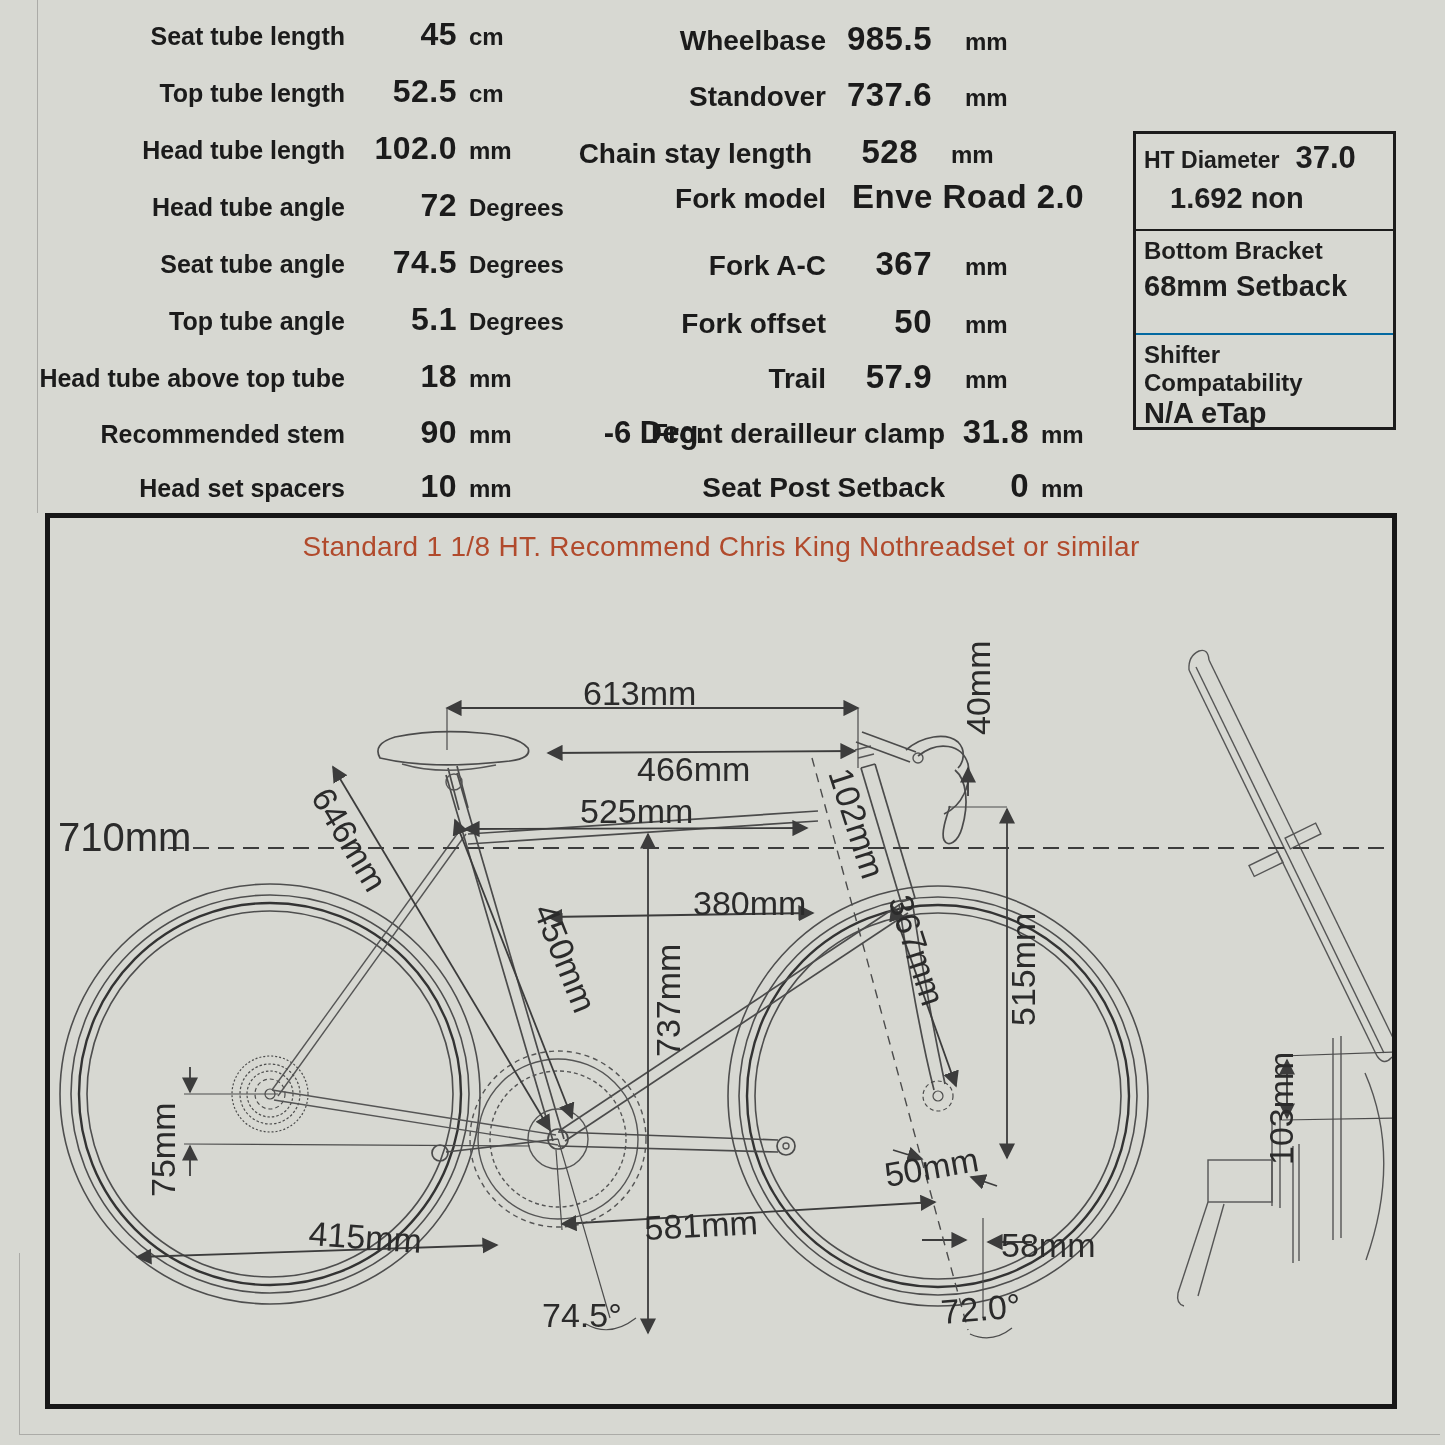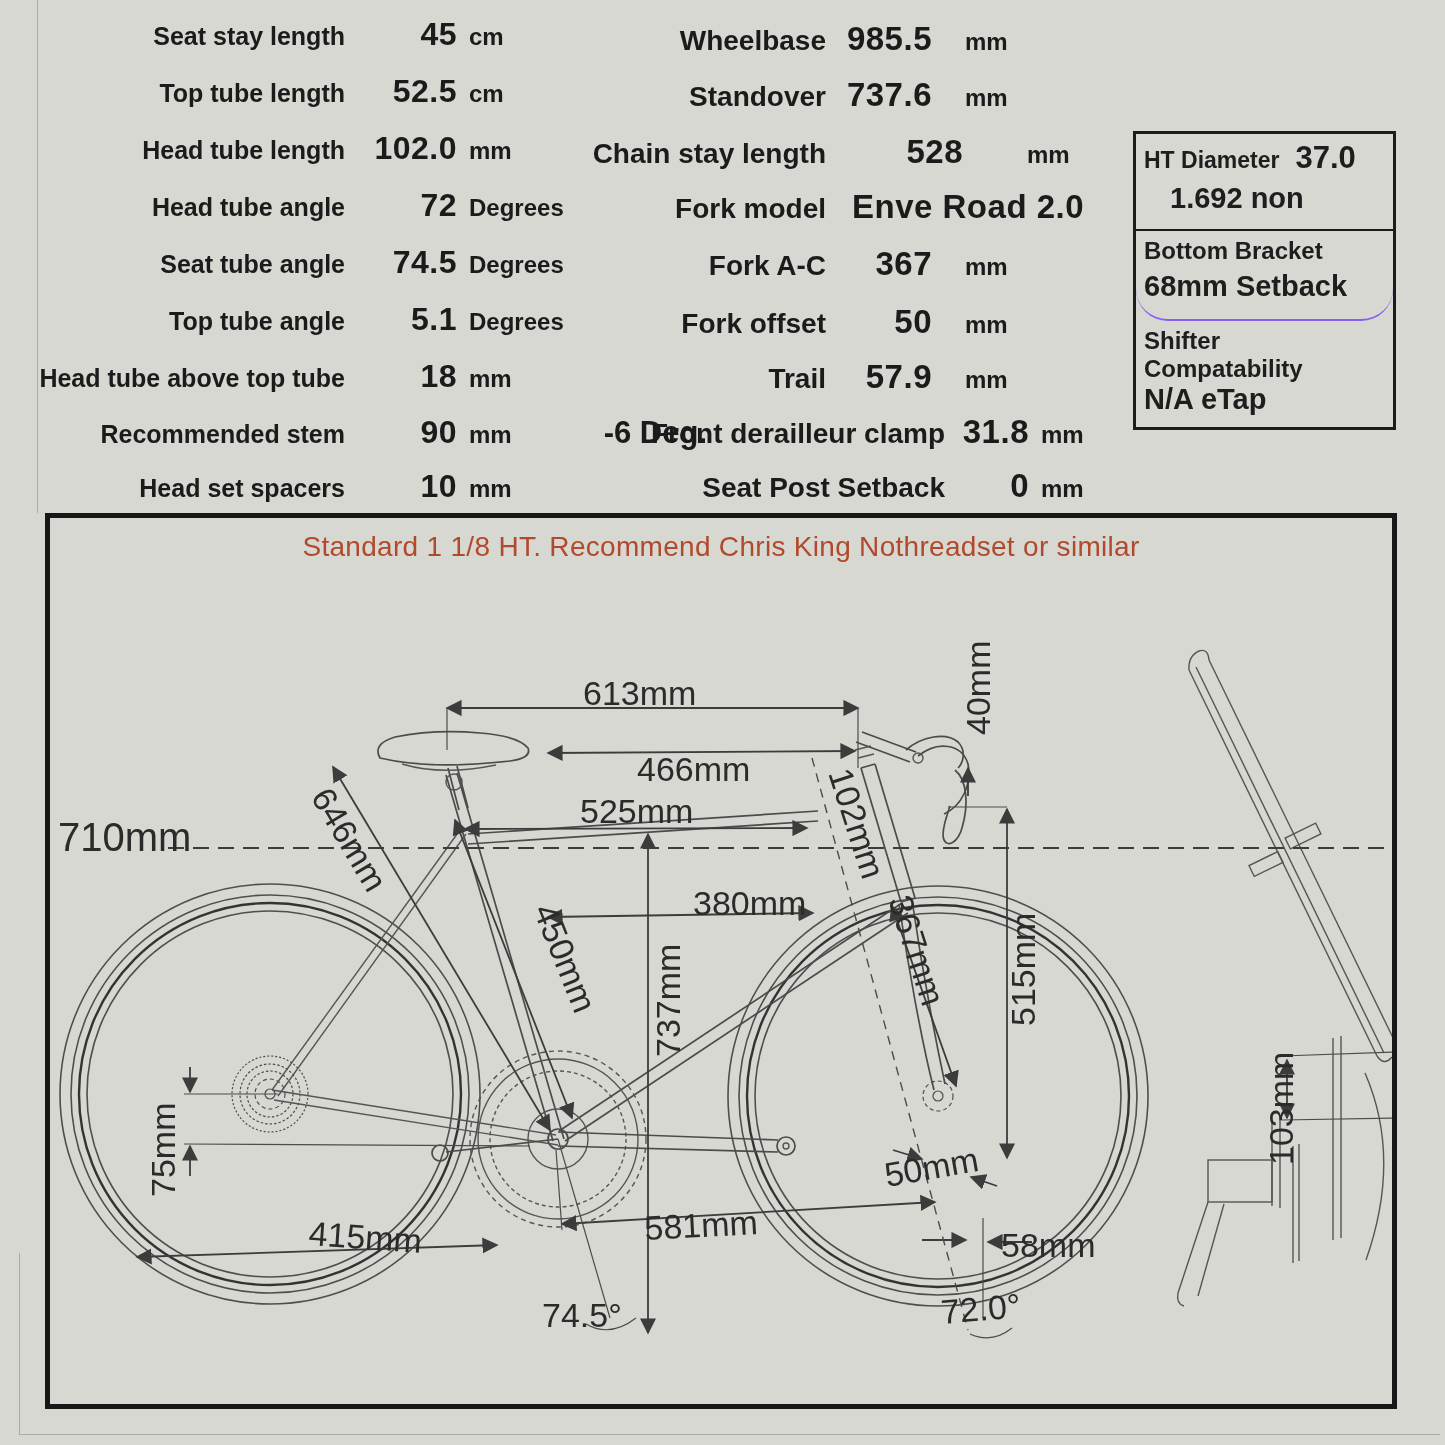--- a/index.html
+++ b/index.html
@@ -22,21 +22,21 @@
   .srow.mid .unit{margin-left:33px;}
   .srow.mid.wide .lbl{width:455px;}
   .srow.mid.wide .val{width:84px;}
   .srow.mid.wide .unit{margin-left:12px;}
   .srow.mid.forkmodel .val{width:auto;margin-left:26px;text-align:left;}
   
   #info-box{position:absolute;left:1133px;top:131px;width:263px;height:299px;
     border:3px solid #1c1c1c;box-sizing:border-box;background:transparent;}
   #info-box .cell{box-sizing:border-box;padding:6px 8px 0 8px;}
   #info-box .c1{height:97px;border-bottom:2px solid #1c1c1c;}
-  #info-box .c2{height:90px;border-bottom:2px solid #8b5cf6;border-radius:32px;}
+  #info-box .c2{height:104px;border-bottom:2px solid #0369a1;}
   #info-box .c3{height:103px;}
   .ib-row{display:flex;align-items:baseline;}
   .ib-lab{font-weight:bold;font-size:23px;}
   .ib-big{font-weight:bold;font-size:31px;margin-left:16px;}
   .ib-line2{font-weight:bold;font-size:29px;margin:6px 0 0 26px;}
   .ib-small{font-weight:bold;font-size:24px;}
   .ib-val{font-weight:bold;font-size:29px;margin-top:5px;}
   
   #diagram-box{position:absolute;left:45px;top:513px;width:1352px;height:896px;
     border:5px solid #171717;box-sizing:border-box;}
@@ -54,21 +54,21 @@
   .dash2{stroke:#4c4c4c;stroke-width:1.4;fill:none;stroke-dasharray:9 7;}
   .art{position:absolute;background:#ababa7;}
 </style>
 </head>
 <body>
 
 <div id="page">
 
   <div id="spec-left">
       <div class="srow left" style="top: 16px; left: 0px;">
-        <span class="lbl">Seat stay length</span>
+        <span class="lbl">Seat tube length</span>
         <span class="val">45</span>
         <span class="unit">cm</span>
       </div>
       <div class="srow left" style="top: 73px; left: 0px;">
         <span class="lbl">Top tube length</span>
         <span class="val">52.5</span>
         <span class="unit">cm</span>
       </div>
       <div class="srow left" style="top: 130px; left: 0px;">
         <span class="lbl">Head tube length</span>
@@ -111,26 +111,26 @@
       <div class="srow mid" style="top: 20px; left: 490px;">
         <span class="lbl">Wheelbase</span>
         <span class="val">985.5</span>
         <span class="unit">mm</span>
       </div>
       <div class="srow mid" style="top: 76px; left: 490px;">
         <span class="lbl">Standover</span>
         <span class="val">737.6</span>
         <span class="unit">mm</span>
       </div>
-      <div class="srow mid" style="top: 133px; left: 490px; gap: 31px;">
+      <div class="srow mid" style="top: 133px; left: 476px;">
         <span class="lbl">Chain stay length</span>
         <span class="val">528</span>
         <span class="unit">mm</span>
       </div>
-      <div class="srow mid forkmodel" style="top: 188px; left: 490px; justify-content: center;">
+      <div class="srow mid forkmodel" style="top: 178px; left: 490px; justify-content: center;">
         <span class="lbl">Fork model</span>
         <span class="val">Enve Road 2.0</span>
       </div>
       <div class="srow mid" style="top: 245px; left: 490px;">
         <span class="lbl">Fork A-C</span>
         <span class="val">367</span>
         <span class="unit">mm</span>
       </div>
       <div class="srow mid" style="top: 303px; left: 490px;">
         <span class="lbl">Fork offset</span>

